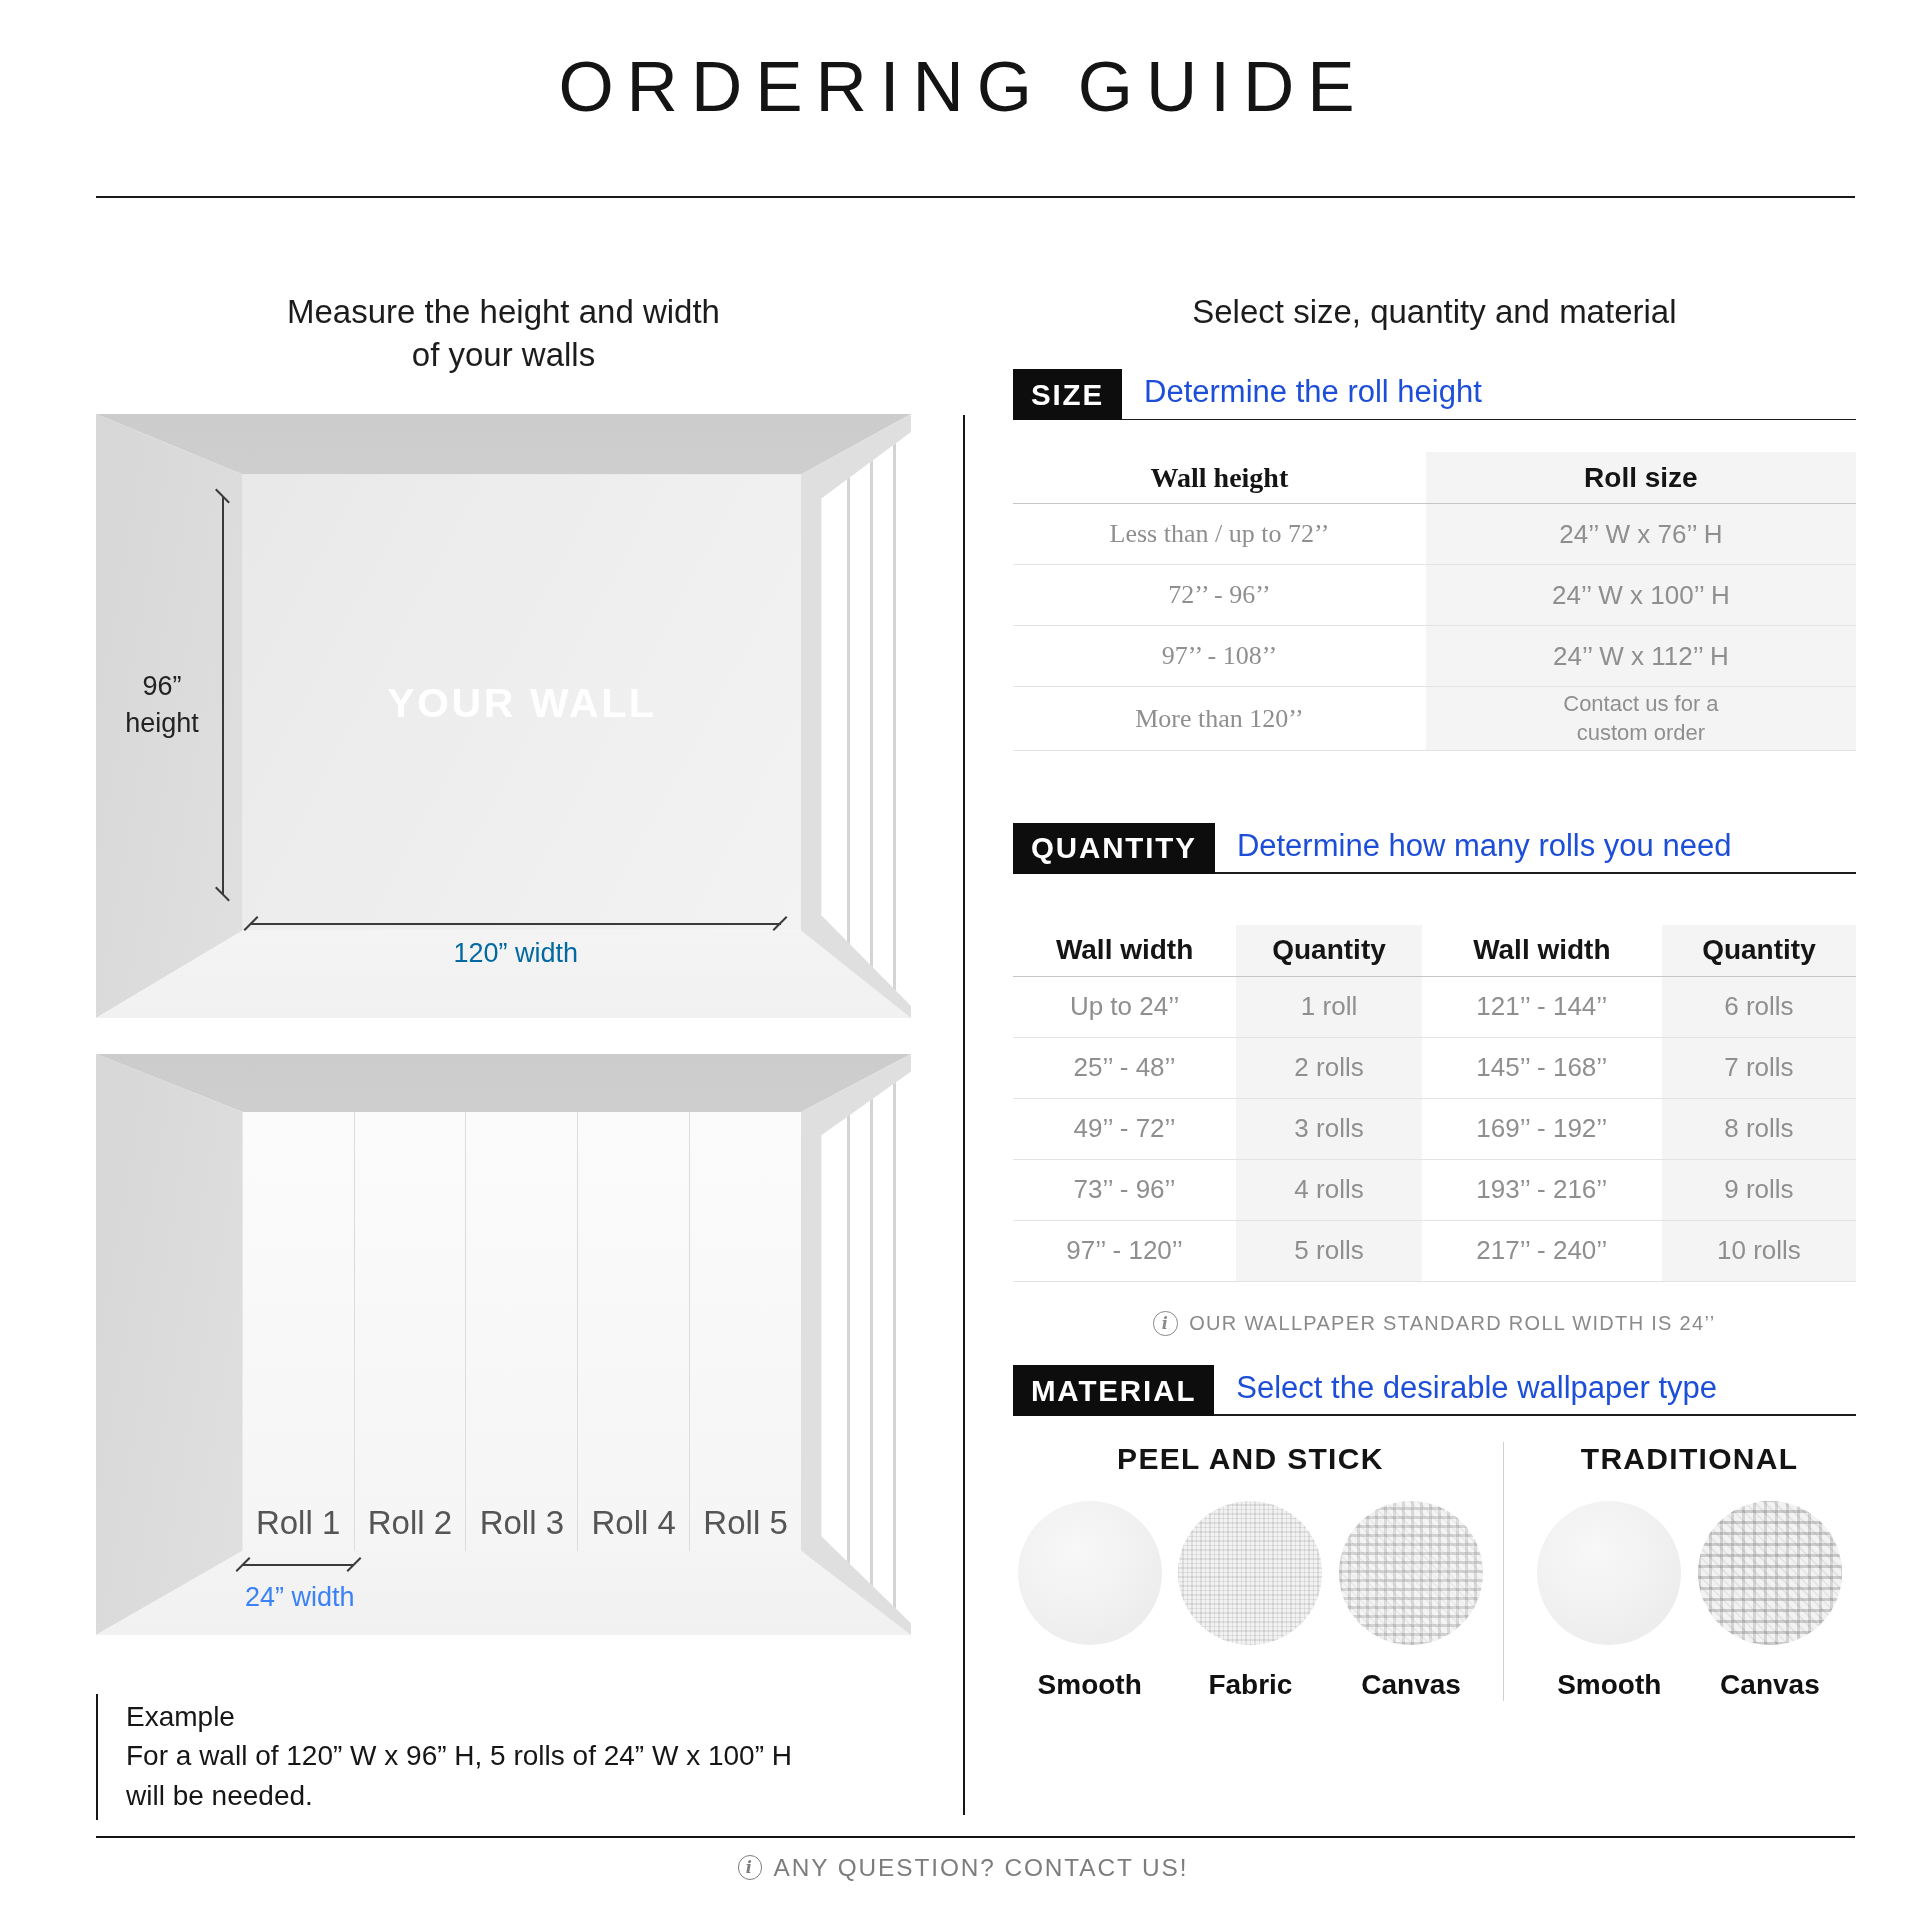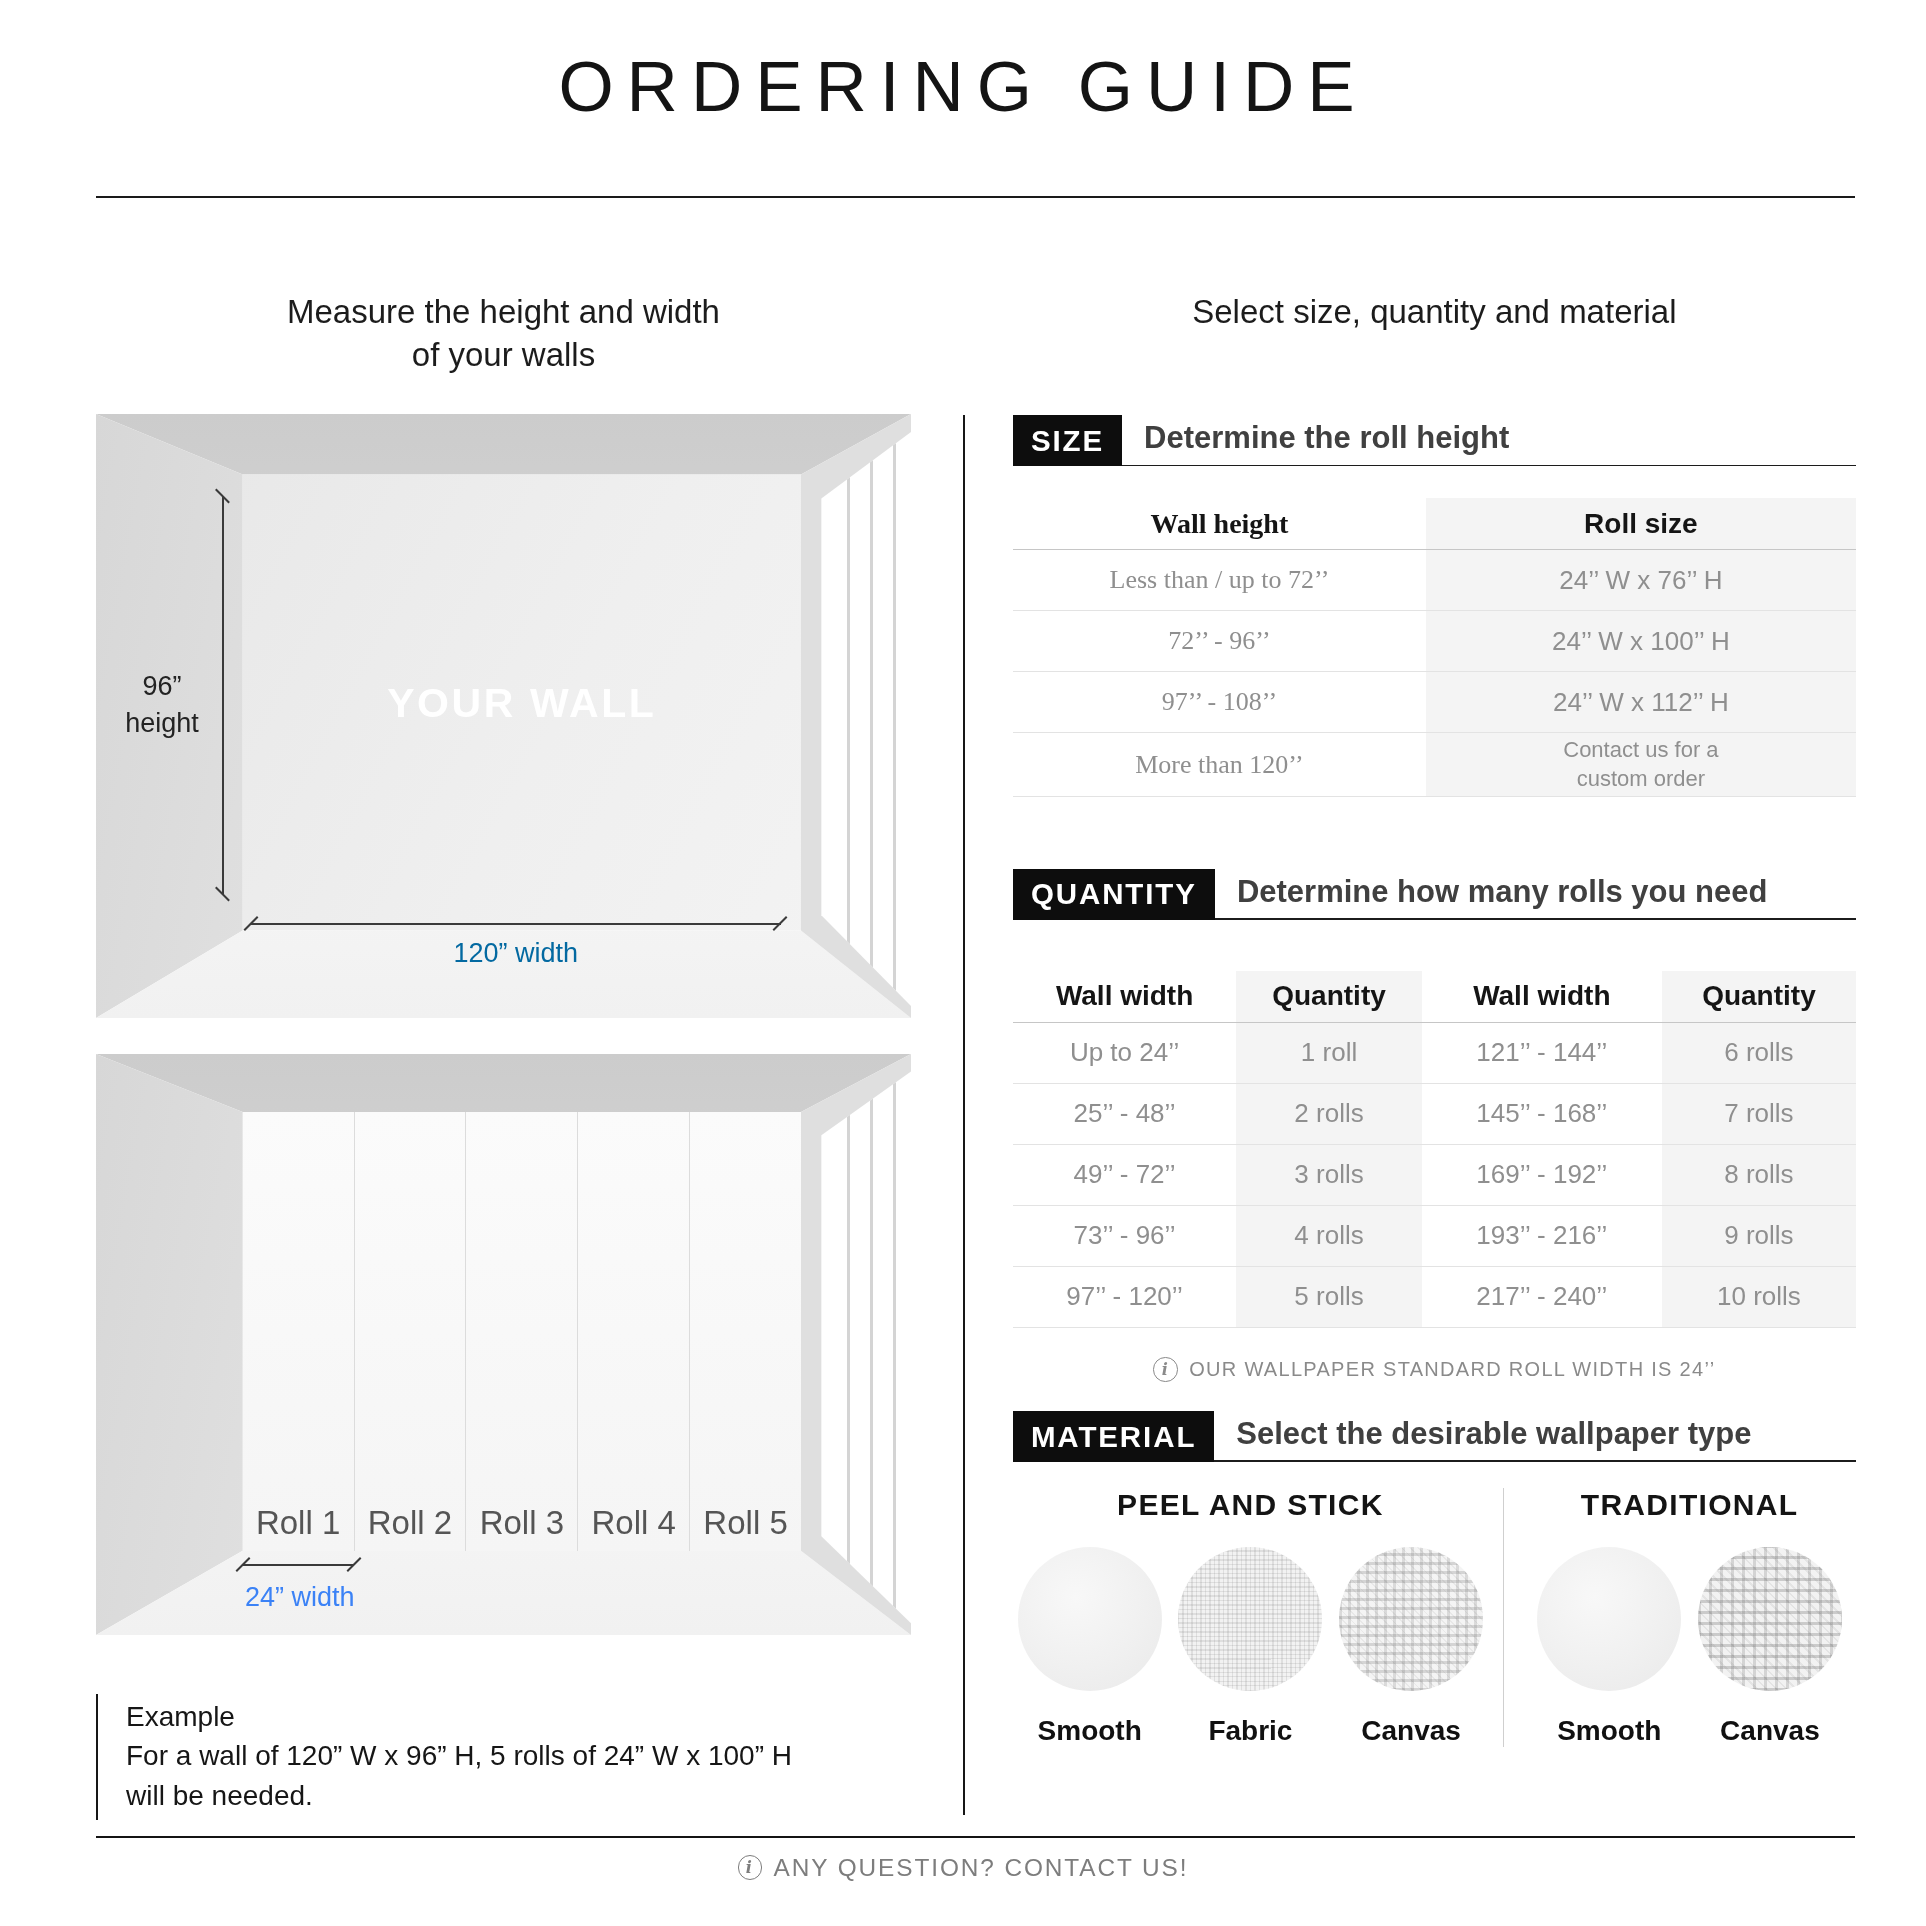--- a/index.html
+++ b/index.html
@@ -94,22 +94,22 @@
   .example { margin-top: 59px; border-left: 2.6px solid #161616; padding: 2.6px 0 3.9px 28px;
     font-size: 28px; line-height: 1.42; color: #161616; width: 783px; }
 
   
   .section-head { display: flex; align-items: center; position: relative; }
   .section-head::after { content: ""; position: absolute; left: 0; right: 0; bottom: 0;
     height: 1.9px; background: #1c1c1c; }
   .badge { background: #0d0d0d; color: #ffffff; font-weight: bold; font-size: 29.5px;
     letter-spacing: 1.9px; padding: 0 18px; height: 51px; display: flex; align-items: center;
     position: relative; z-index: 1; flex: none; }
-  .section-sub { font-size: 31px; color: #404040; margin-left: 22px; padding-bottom: 5.1px; font-weight: bold; }
-  .size-head { margin-top: 82px; }
+  .section-sub { font-size: 31px; color: #1d4ed8; margin-left: 22px; padding-bottom: 5.1px; }
+  .size-head { margin-top: 36px; }
   .quantity-head { margin-top: 72px; }
   .material-head { margin-top: 29.5px; }
 
   
   .table { width: 100%; }
   .size-table { margin-top: 32px; }
   .quantity-table { margin-top: 51px; }
   .trow { display: flex; align-items: stretch; border-bottom: 1.3px solid #e3e3e3; }
   .trow.thead { border-bottom: 1.3px solid #c6c6c6; }
   .tcell { display: flex; align-items: center; justify-content: center; text-align: center;

